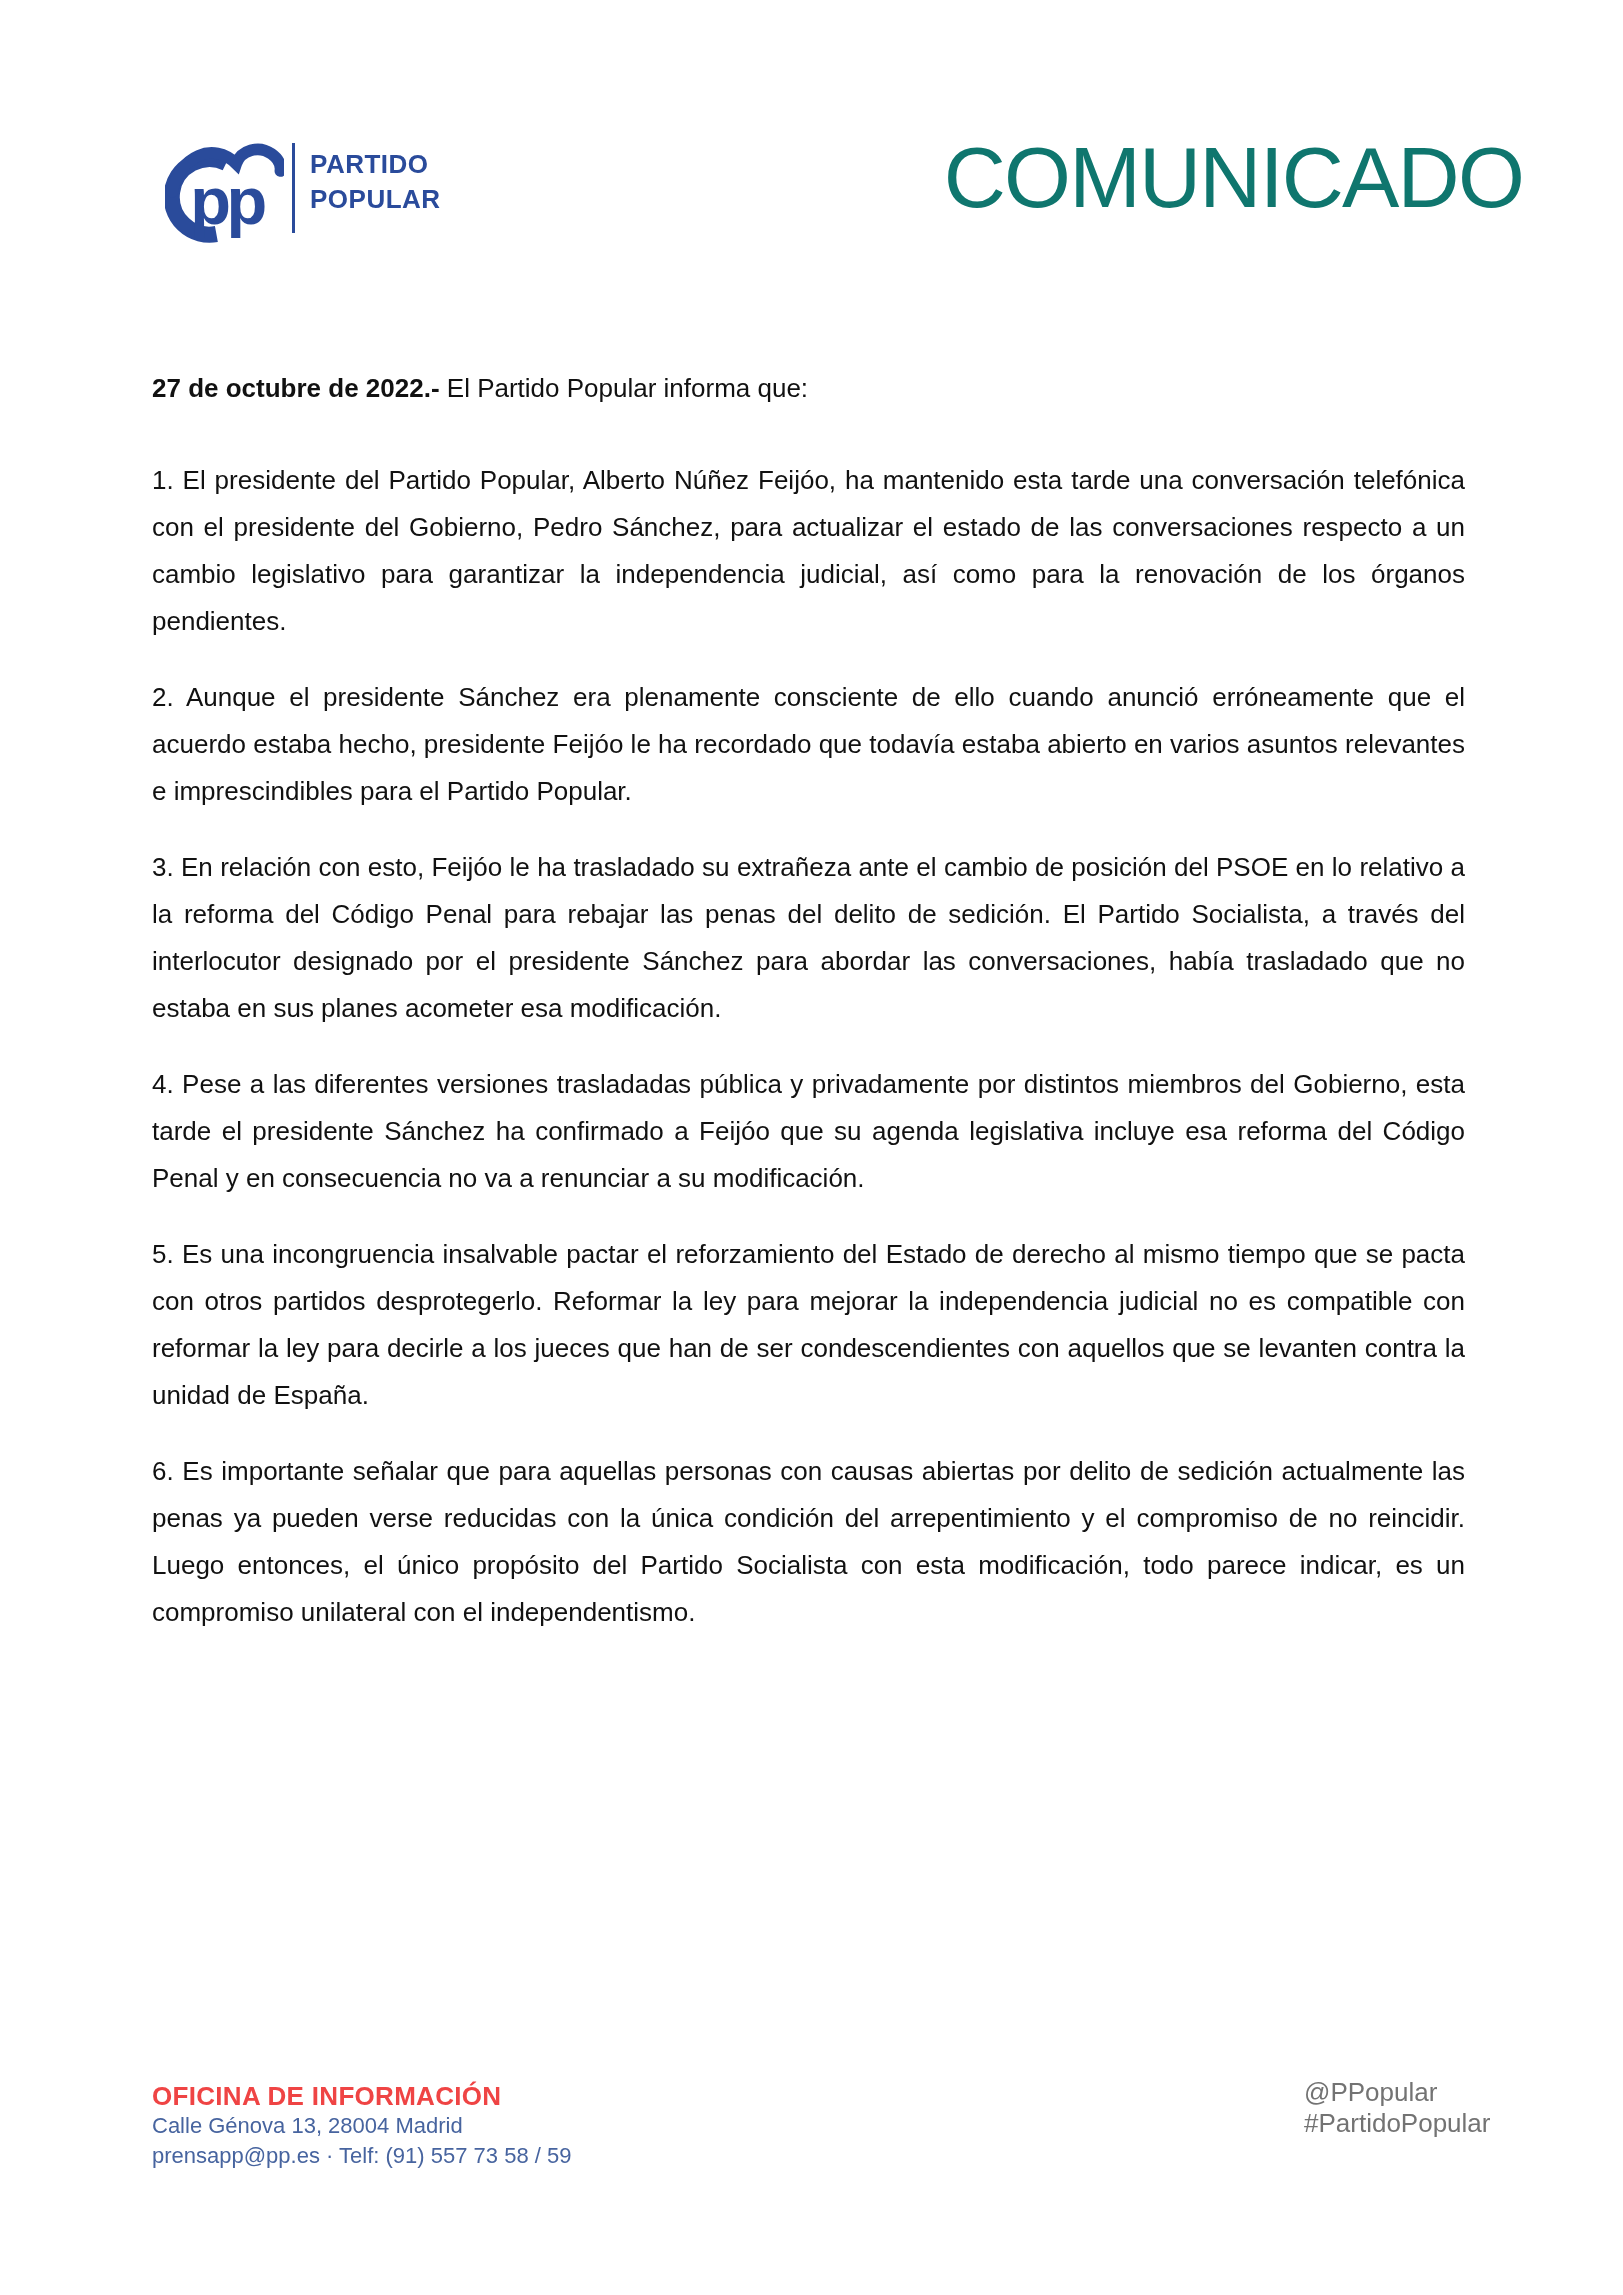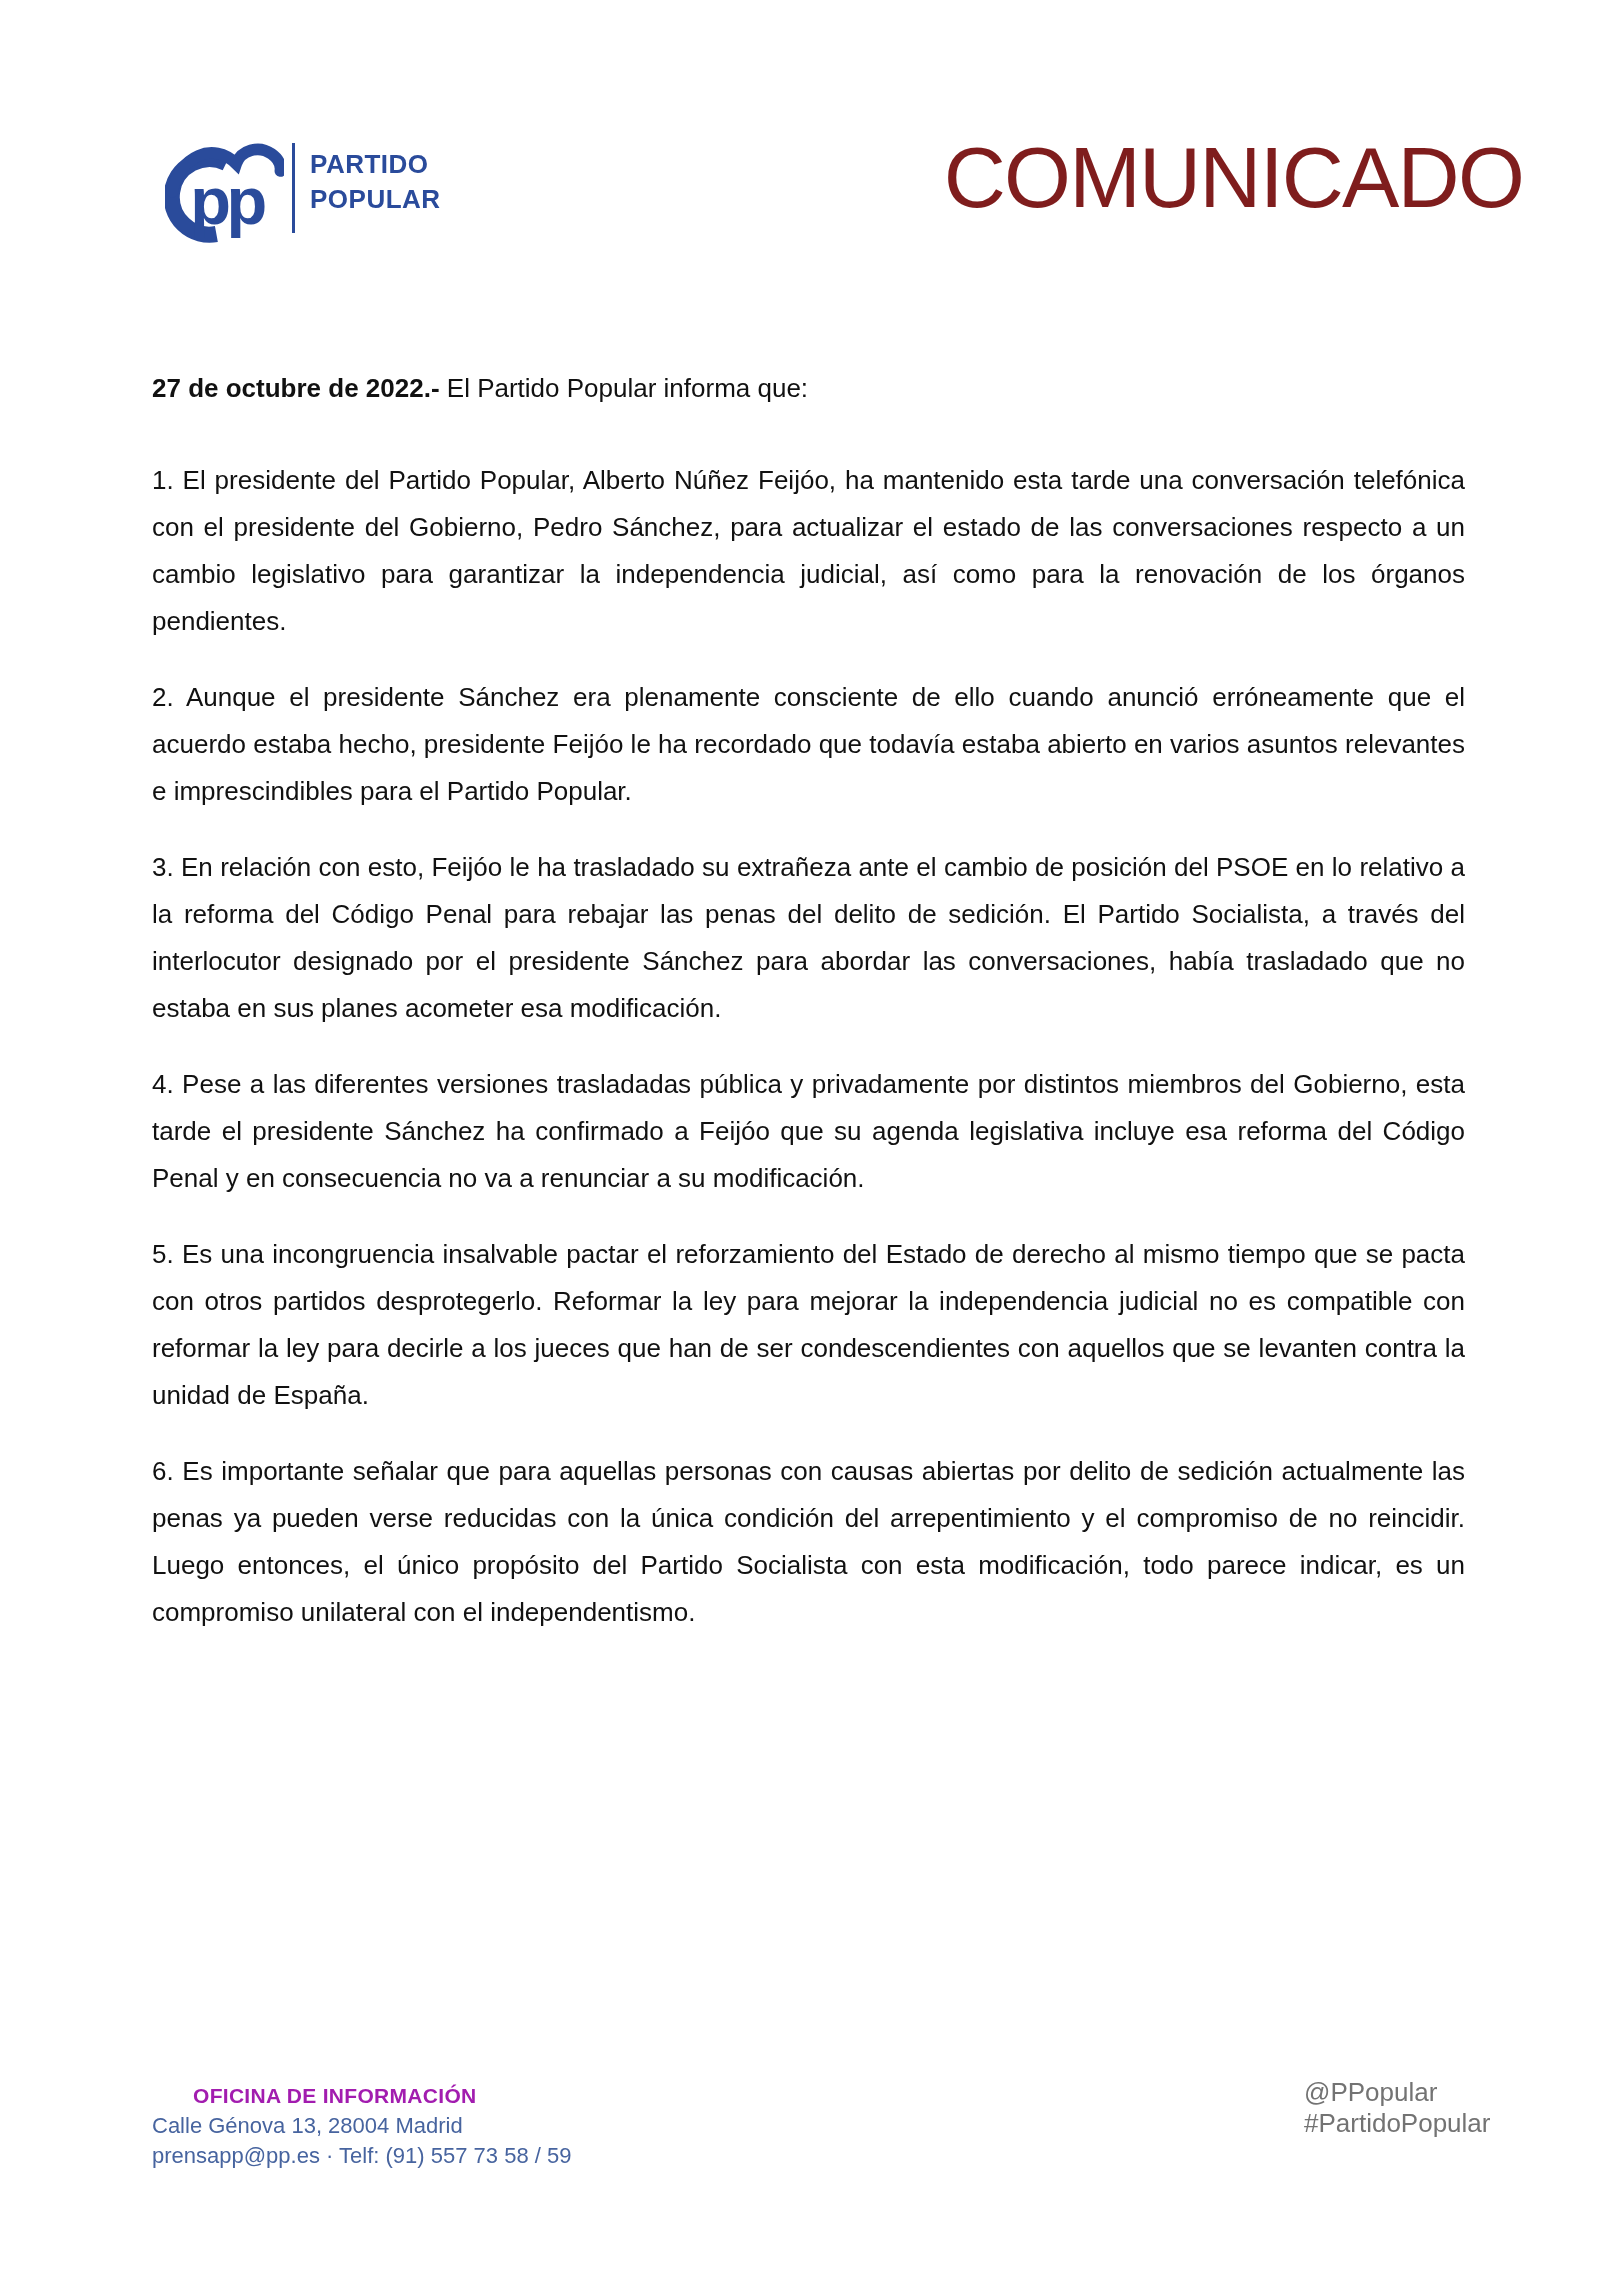--- a/index.html
+++ b/index.html
@@ -17,36 +17,36 @@
   .pp-mark{position:absolute;left:0;top:1.8px;}
   .logo-divider{position:absolute;left:127px;top:11px;width:2.7px;height:90px;background:#2a4b9b;}
   .party-name{
     position:absolute;left:145px;top:14.5px;
     font-size:26px;font-weight:bold;line-height:35px;
     color:#2a4b9b;letter-spacing:0.5px;white-space:pre-line;
   }
   .doc-type{
     position:absolute;top:134px;right:145px;
     font-size:86px;font-weight:400;letter-spacing:-1.8px;
-    color:#7f1d1d;line-height:86px;
+    color:#0f766e;line-height:86px;
   }
   
   .body-text{
     position:absolute;left:152px;top:365px;width:1313px;
     font-size:26px;line-height:47px;color:#111111;
   }
   .dateline{margin:0 0 45px 0;}
   .dateline .bold{font-weight:bold;}
   .para{
     margin:0 0 29px 0;
     text-align:justify;
   }
   
   .footer-left{position:absolute;left:152px;top:2081px;line-height:30px;}
-  .footer-office{font-size:21px;font-weight:bold;color:#a21caf;letter-spacing:0.3px;margin-left:41px;}
+  .footer-office{font-size:26px;font-weight:bold;color:#ef4444;letter-spacing:0.3px;}
   .footer-line{font-size:22px;color:#47649f;}
   .footer-right{position:absolute;left:1304px;top:2077px;font-size:26px;line-height:31px;color:#737373;}
 </style>
 </head>
 <body>
 
 <div class="page">
 
   <div class="logo-group">
     <svg class="pp-mark" width="119" height="110" viewBox="0 0 132 122" aria-hidden="true">

